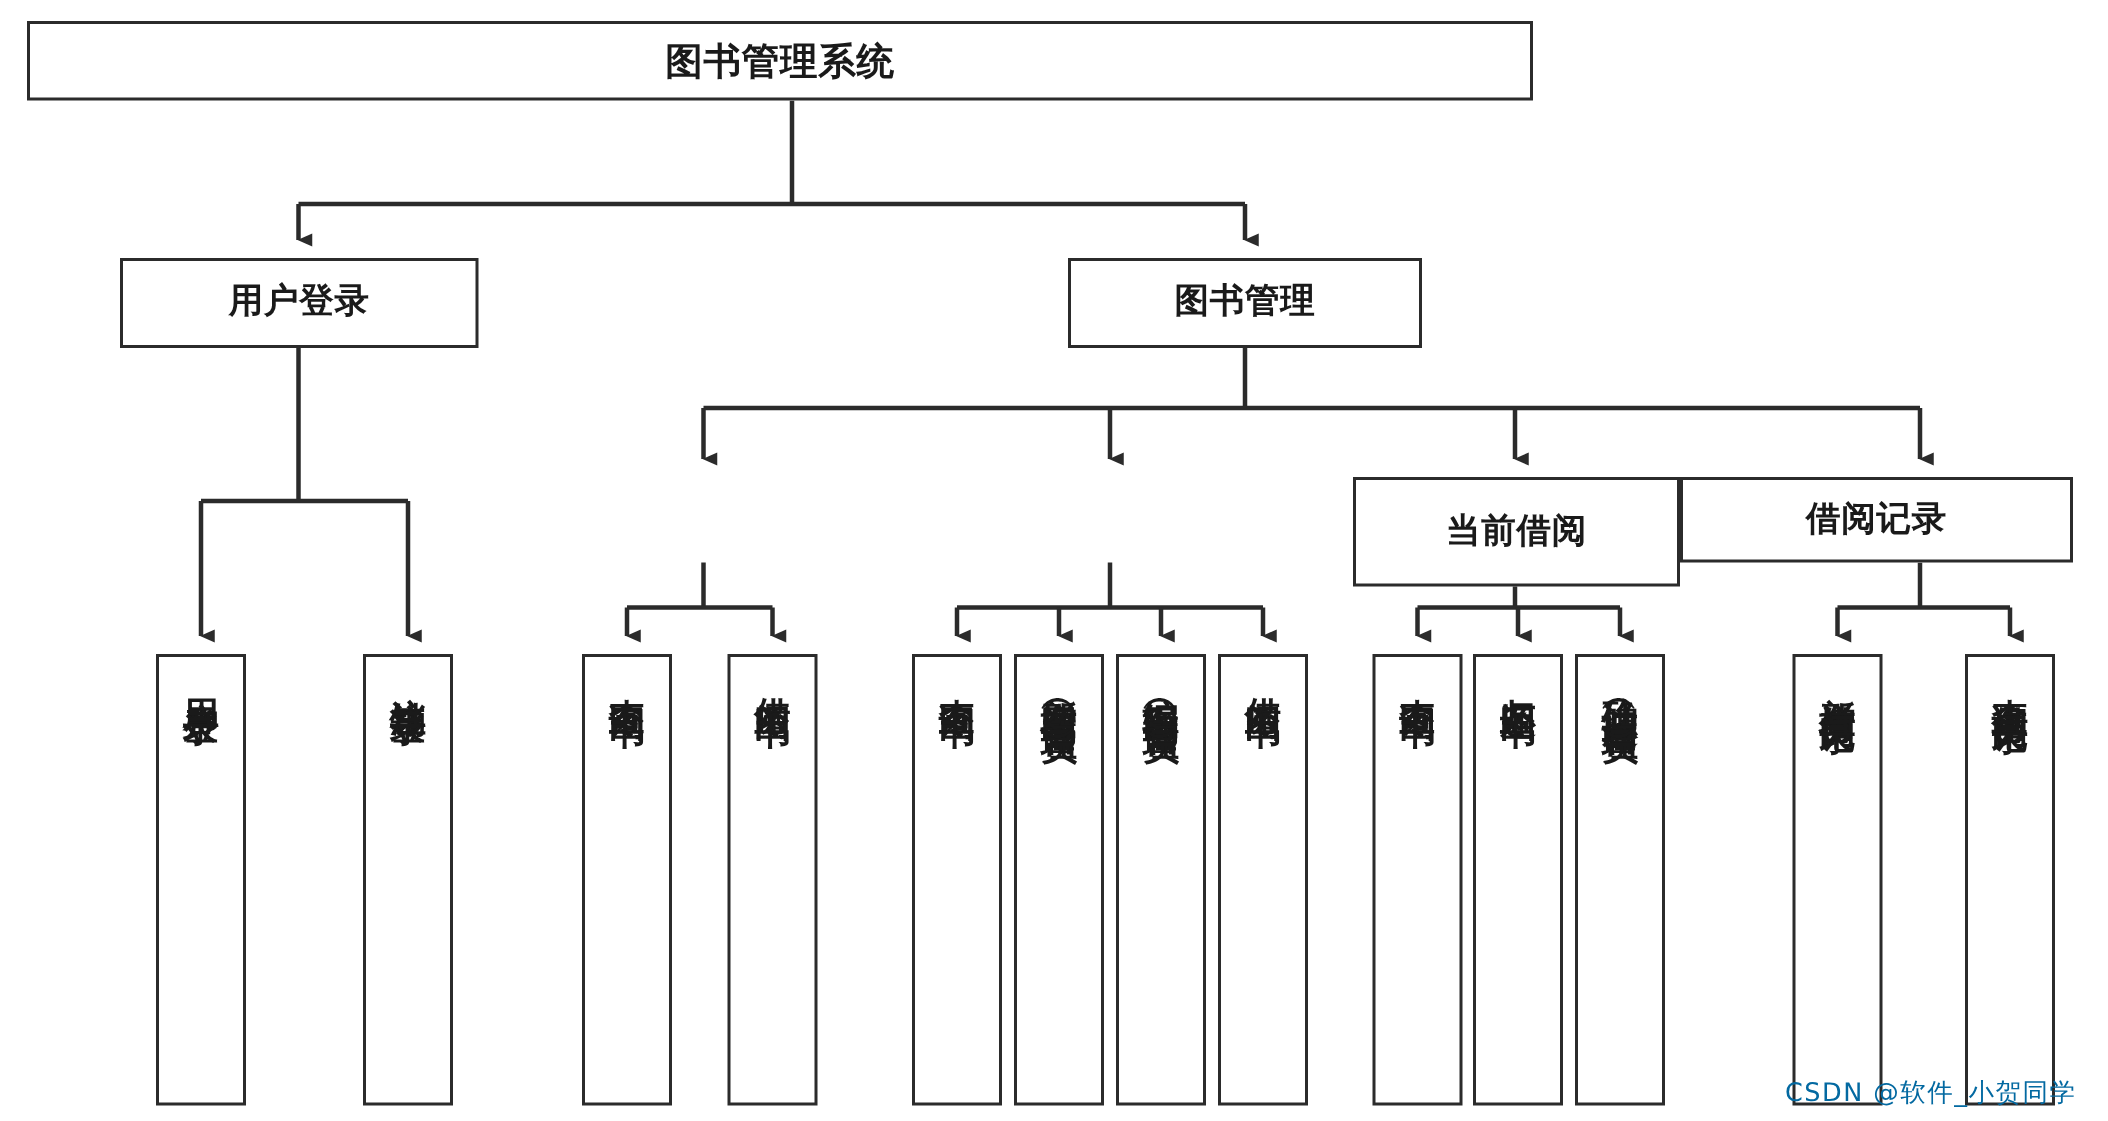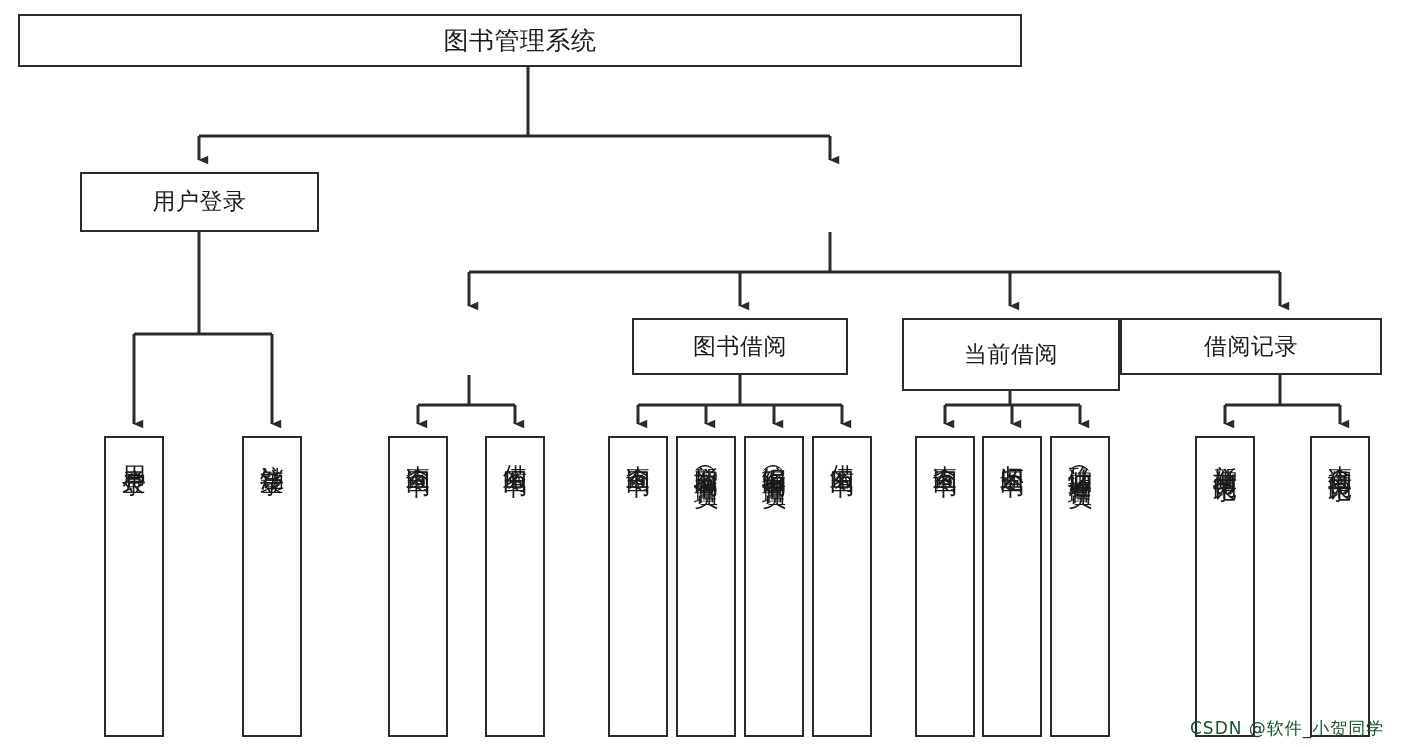--- a/index.html
+++ b/index.html
@@ -36,20 +36,21 @@
     align-items: center;
     justify-content: center;
     color: #1a1a1a;
   }
   .node-label {
     display: block;
     text-align: center;
     line-height: 1.18;
     letter-spacing: 0.5px;
     white-space: pre;
+    font-weight: bold;
   }
   
   .node.horiz .node-label {
     font-size: 23px;
   }
   .node.root .node-label {
     font-size: 25px;
   }
   
   .node.vert {
@@ -60,21 +61,21 @@
     writing-mode: vertical-rl;
     text-orientation: upright;
     font-size: 24px;
     line-height: 1.0;
     letter-spacing: 3px;
     white-space: nowrap;
   }
   .watermark {
     position: absolute;
     font-size: 17px;
-    color: #14532d;
+    color: #0369a1;
     letter-spacing: 1px;
     white-space: nowrap;
     user-select: none;
   }
 </style>
 </head>
 <body>
 
 <div id="diagram-root">
 
@@ -128,24 +129,24 @@
     </g>
   </svg>
 
   <div class="node horiz root" style="left:18px; top:14px; width:1004px; height:53px;">
     <span class="node-label">图书管理系统</span>
   </div>
 
   <div class="node horiz" style="left:80px; top:172px; width:239px; height:60px;">
     <span class="node-label">用户登录</span>
   </div>
+  <div class="node horiz" style="left:712px; top:172px; width:236px; height:60px;">
+    <span class="node-label">图书管理</span>
+  </div>
 
-  <div class="node horiz" style="left:632px; top:318px; width:216px; height:57px;">
-    <span class="node-label">图书借阅</span>
-  </div>
   <div class="node horiz" style="left:902px; top:318px; width:218px; height:73px;">
     <span class="node-label">当前借阅</span>
   </div>
   <div class="node horiz" style="left:1120px; top:318px; width:262px; height:57px;">
     <span class="node-label">借阅记录</span>
   </div>
 
   <div class="node vert" style="left:104px; top:436px; width:60px; height:301px;">
     <span class="node-label">用户登录</span>
   </div>

